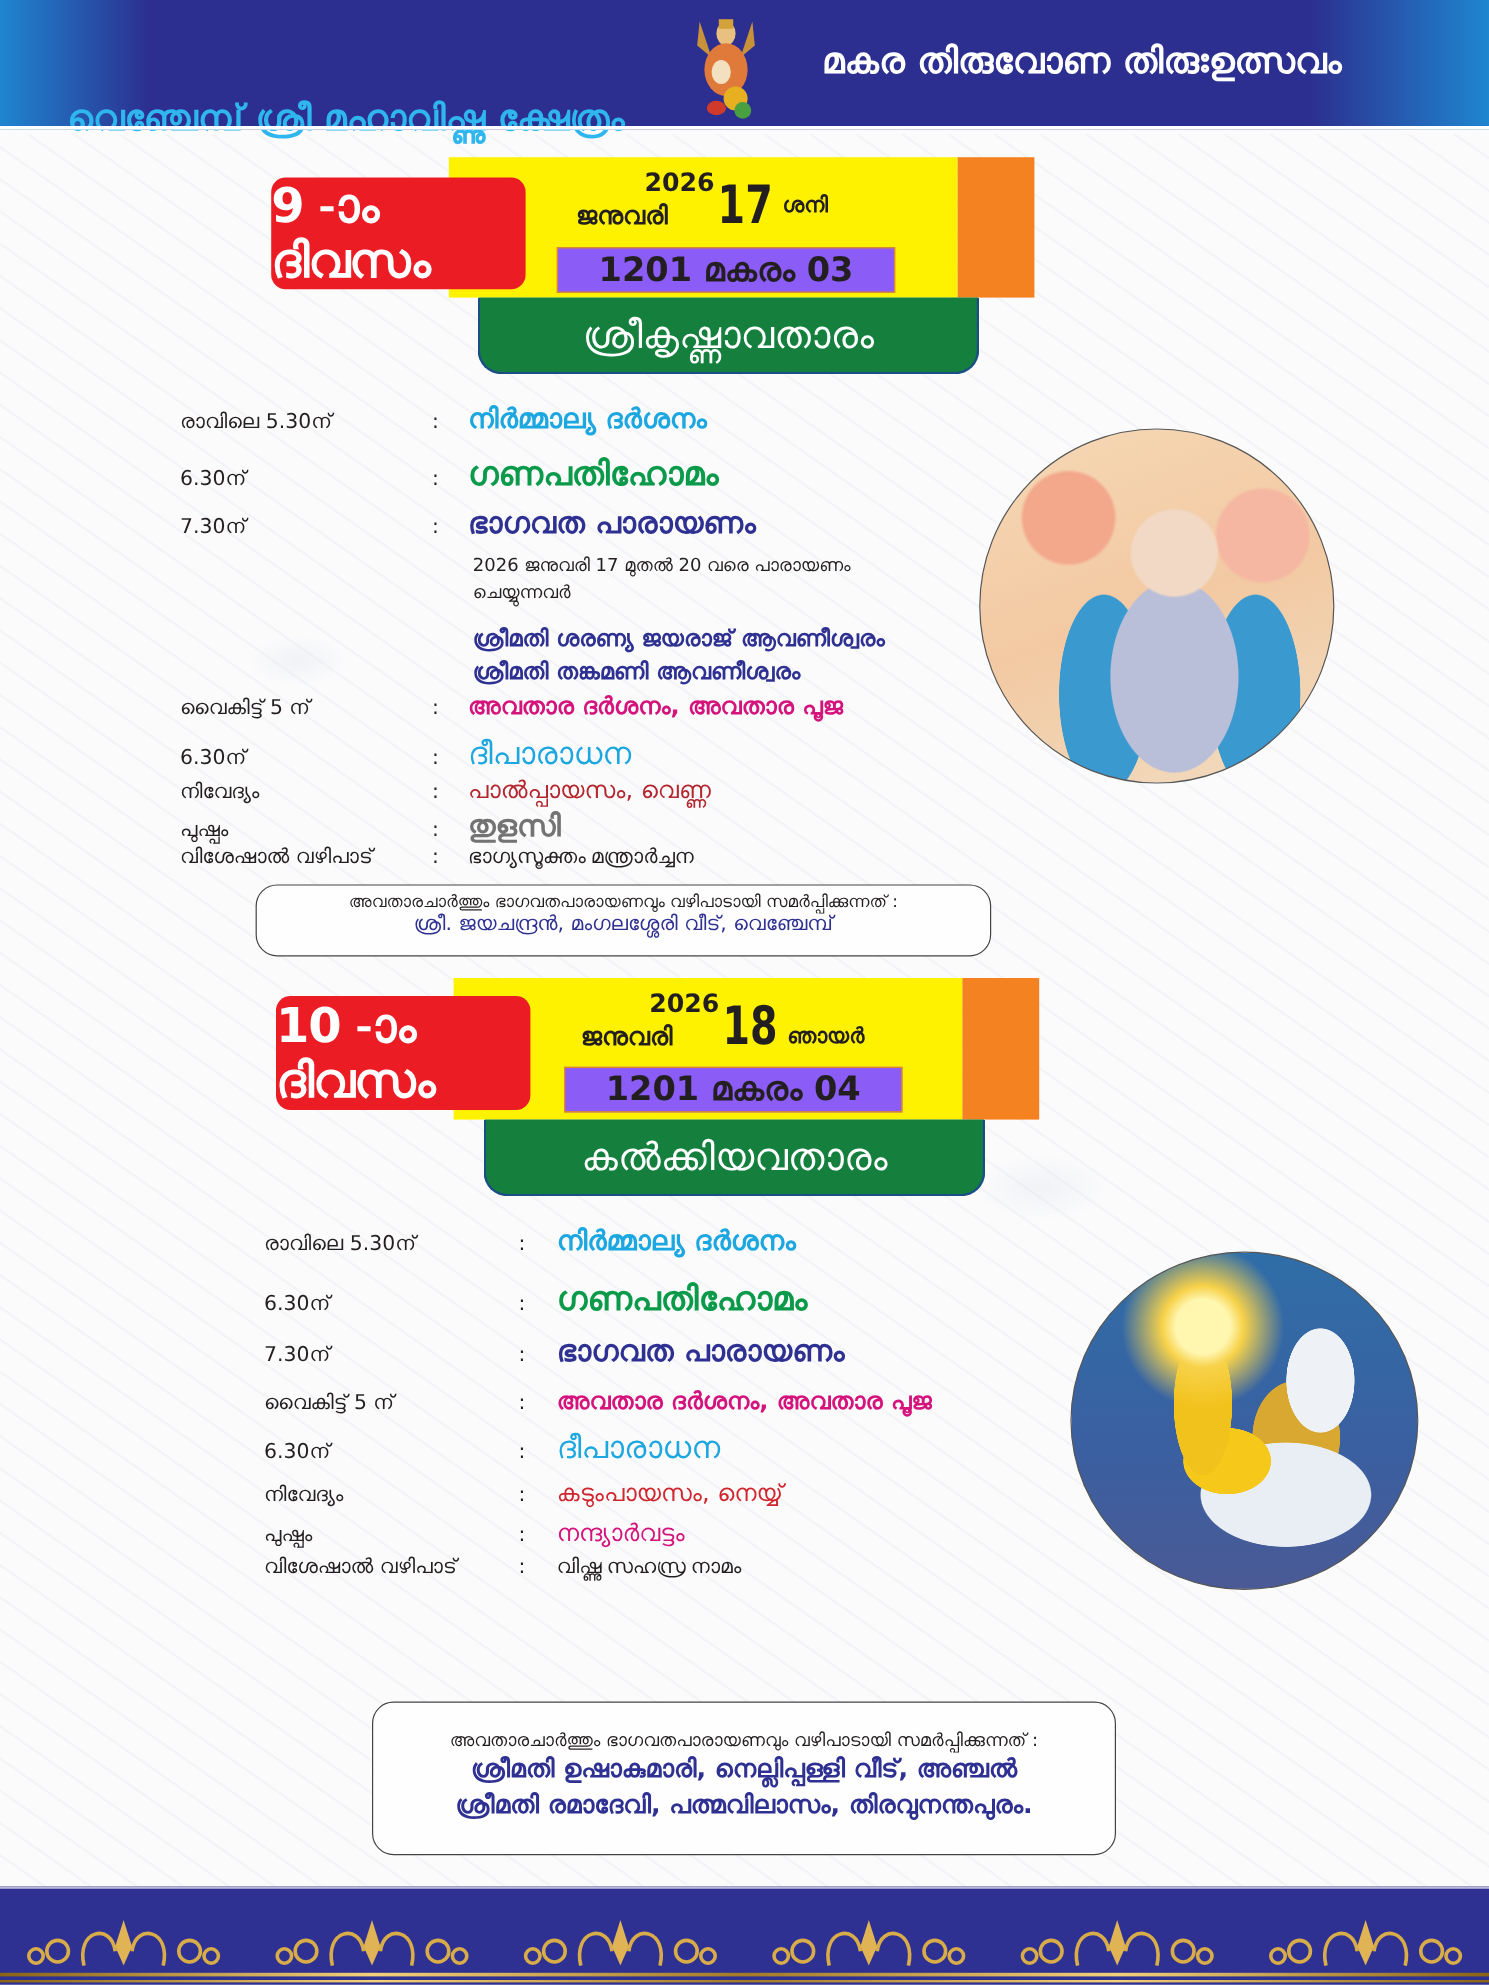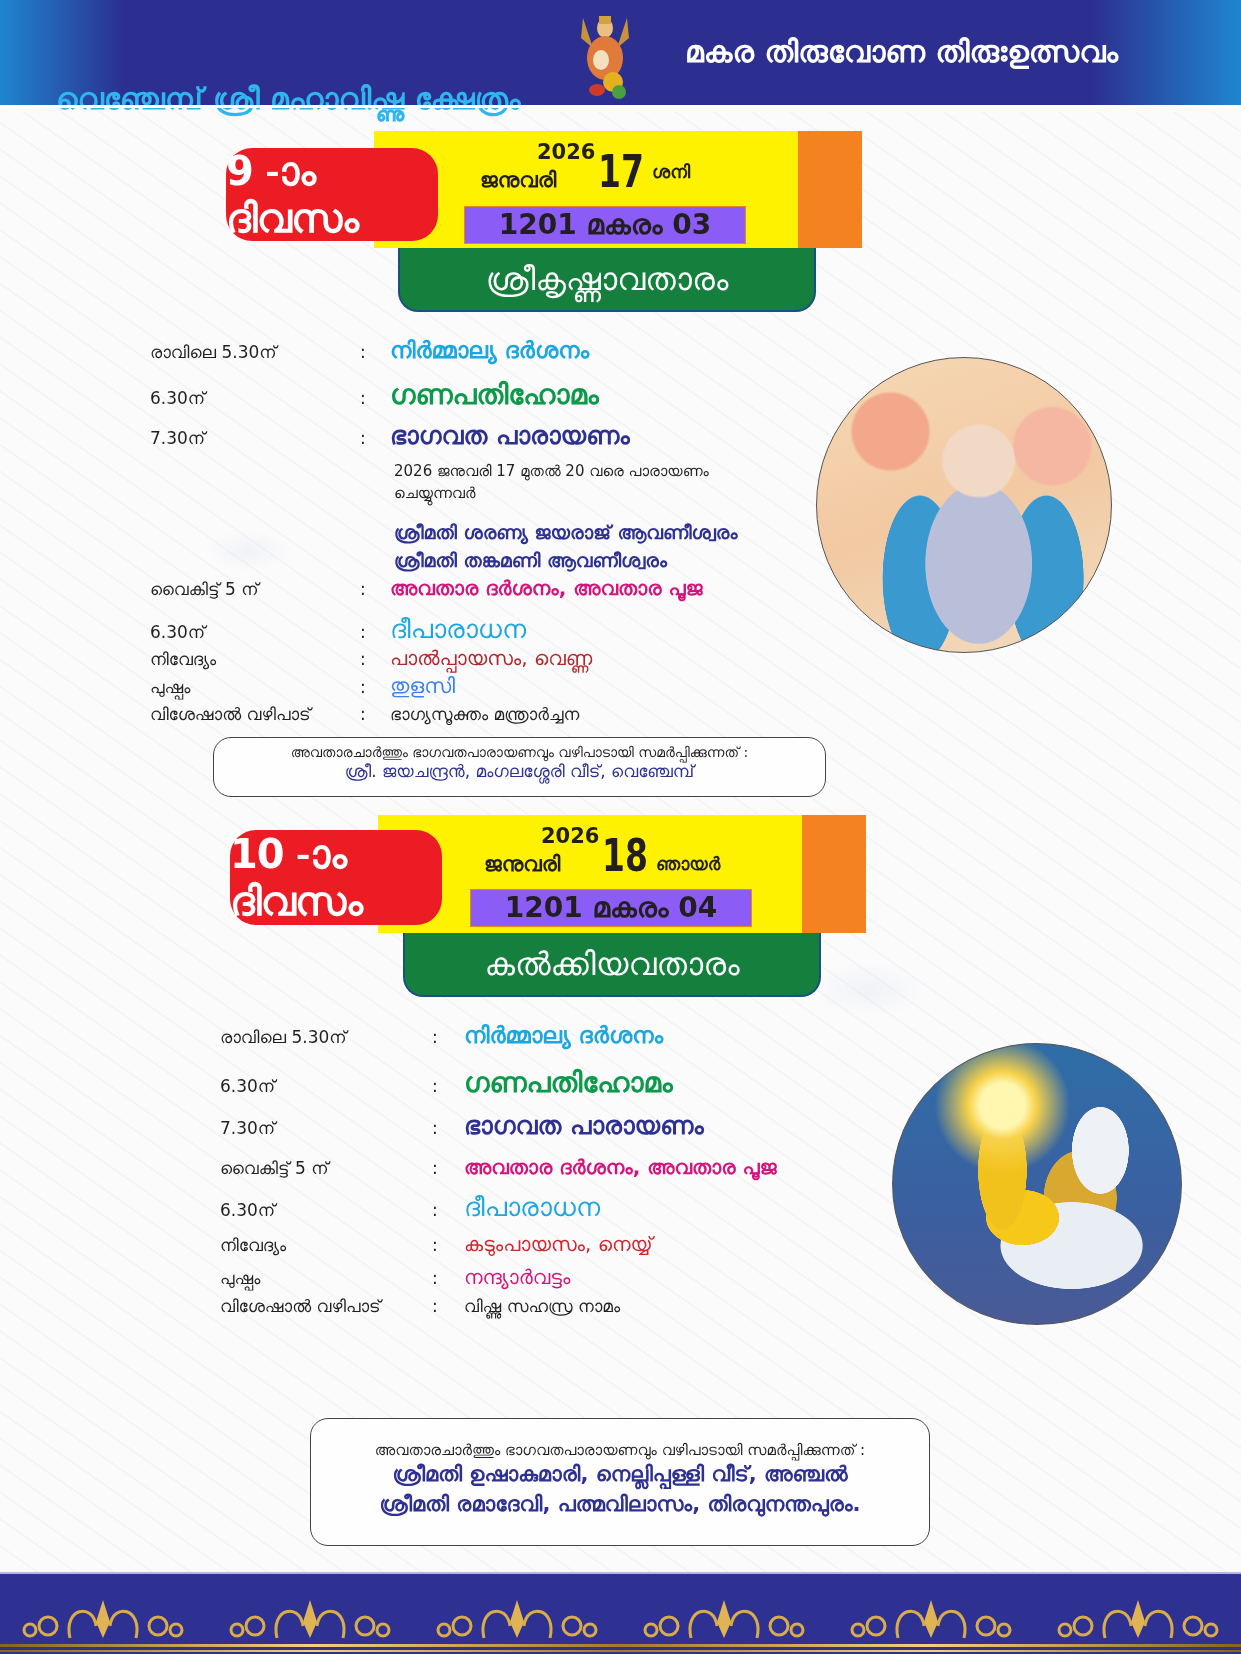--- a/index.html
+++ b/index.html
@@ -13,36 +13,36 @@
   }
   
   .header { position:absolute; left:0; top:0; width:1241px; height:108px;
     background:linear-gradient(90deg,#1f86d0 0%,#2c2f8f 10%,#2c2f8f 88%,#1f86d0 100%); }
   .header .rule2 { position:absolute; left:0; right:0; bottom:0; height:3px; background:#ffffff; }
   .h-left { position:absolute; left:56px; top:34px; font-size:30px; font-weight:bold; color:#2fb6ee; letter-spacing:0px;margin-top:47px; }
   .h-right { position:absolute; left:685px; top:34px; font-size:30px; font-weight:bold; color:#ffffff; }
   .deity-logo { position:absolute; left:575px; top:8px; width:60px; height:96px; }
   .yellow { position:absolute; background:#fff200; }
   .orange-strip { position:absolute; background:#f58220; }
-  .red-pill { position:absolute; background:#ec1c24; border-radius:26px; color:#fff;
+  .red-pill { position:absolute; background:#ec1c24; border-radius:12px; color:#fff;
     font-weight:bold; display:flex; align-items:center; justify-content:center; font-size:40px; letter-spacing:-1px; }
   .yr { position:absolute; font-size:21px; font-weight:bold; color:#231f20; }
   .month { position:absolute; font-size:21px; font-weight:bold; color:#231f20; }
   .daynum { position:absolute; font-size:44px; font-weight:bold; color:#231f20; transform:scaleX(.75); transform-origin:left; }
   .weekday { position:absolute; font-size:18px; font-weight:bold; color:#231f20; }
   .malbox { position:absolute; background:#8b5cf6; border:1px solid #e58a12; font-size:28px; font-weight:bold; color:#231f20;
     display:flex; align-items:center; justify-content:center; }
   .blue-tab { position:absolute; background:#15803d; border:2px solid #1a4f86; border-top:none; border-radius:0 0 20px 20px;
     color:#fff; font-size:32px; display:flex; align-items:center; justify-content:center; }
   
   .row { position:absolute; display:flex; align-items:baseline; }
   .lbl { font-size:17px; color:#231f20; width:210px; }
   .colon { font-size:17px; color:#231f20; width:30px; }
   .val { font-weight:bold; }
-  .plain { font-weight:normal; color:#231f20; }
+  .plain { font-weight:normal; color:#231f20;font-family:Liberation Serif, serif; }
   .note { position:absolute; font-size:15px; color:#231f20; line-height:22px; }
   .names { position:absolute; font-size:19px; font-weight:bold; color:#2e3192; line-height:28px; }
   .sponsor { position:absolute; border:1.5px solid #444; border-radius:18px; background:rgba(255,255,255,.8);
     text-align:center; color:#231f20; }
   .sponsor .s1 { font-size:14px; }
   .sponsor .s2 { font-size:17px; color:#2e3192; }
   .sponsor2 .s2 { font-weight:bold; font-size:21px; line-height:30px; }
   .circle-img { position:absolute; border-radius:50%; border:1.5px solid #555; overflow:hidden; }
   .footer { position:absolute; left:0; top:1572px; width:1241px; height:82px; background:#2e3192; border-top:2px solid #b9b6d8; }
   .footer .gold { position:absolute; left:0; right:0; height:3px;
@@ -115,21 +115,21 @@
   <span class="val" style="color:#1ca7e0; font-size:26px; font-weight:normal;">ദീപാരാധന</span>
 </div>
 <div class="row" style="left:150px; top:646px;">
   <span class="lbl">നിവേദ്യം</span>
   <span class="colon">:</span>
   <span class="val" style="color:#b3262e; font-size:20px; font-weight:normal;">പാൽപ്പായസം, വെണ്ണ</span>
 </div>
 <div class="row" style="left:150px; top:674px;">
   <span class="lbl">പുഷ്പം</span>
   <span class="colon">:</span>
-  <span class="val" style="color:#3b82f6; font-size:21px; font-weight:normal;">തുളസി</span>
+  <span class="val" style="color:#737373; font-size:25px; font-weight:bold;">തുളസി</span>
 </div>
 <div class="row" style="left:150px; top:704px;">
   <span class="lbl">വിശേഷാൽ വഴിപാട്</span>
   <span class="colon">:</span>
   <span class="plain" style="font-size:17px;">ഭാഗ്യസൂക്തം മന്ത്രാർച്ചന</span>
 </div>
 
 <div class="circle-img" style="left:816px; top:357px; width:294px; height:294px; background:
   radial-gradient(circle at 55% 35%, #f2d9c6 0 14%, transparent 15%),
   radial-gradient(ellipse 30% 45% at 55% 70%, #b9bfd8 0 60%, transparent 61%),

